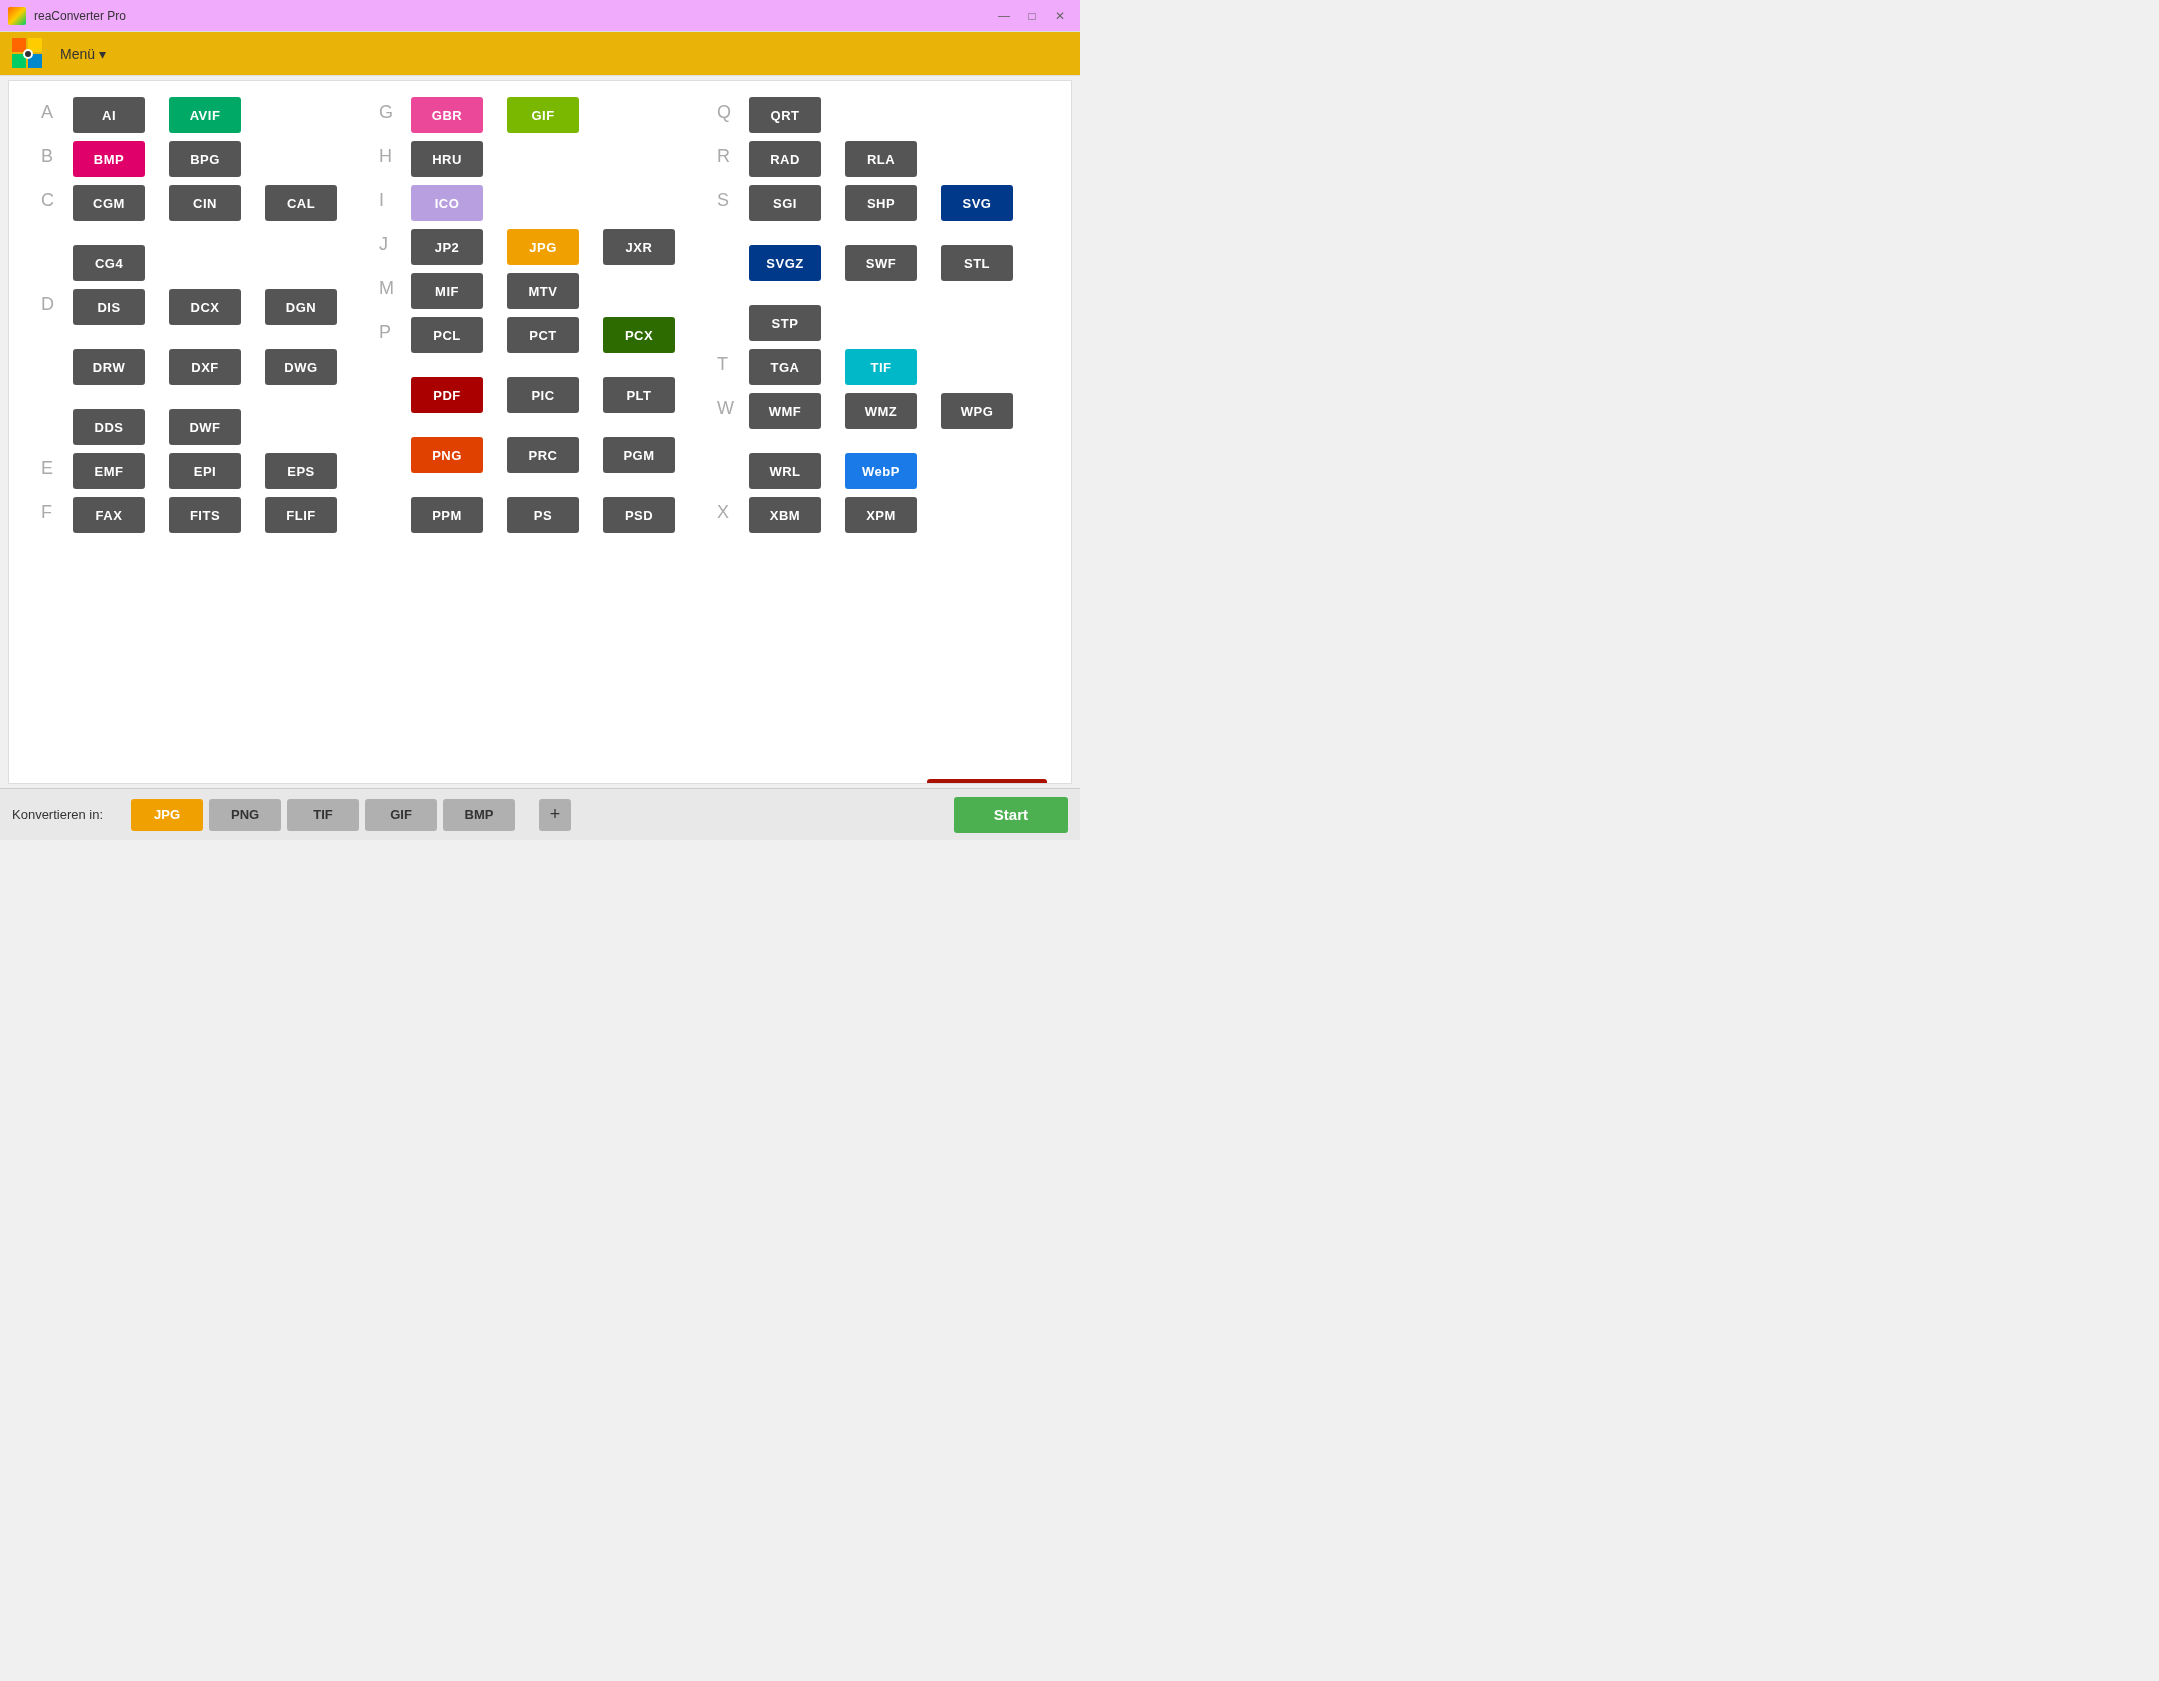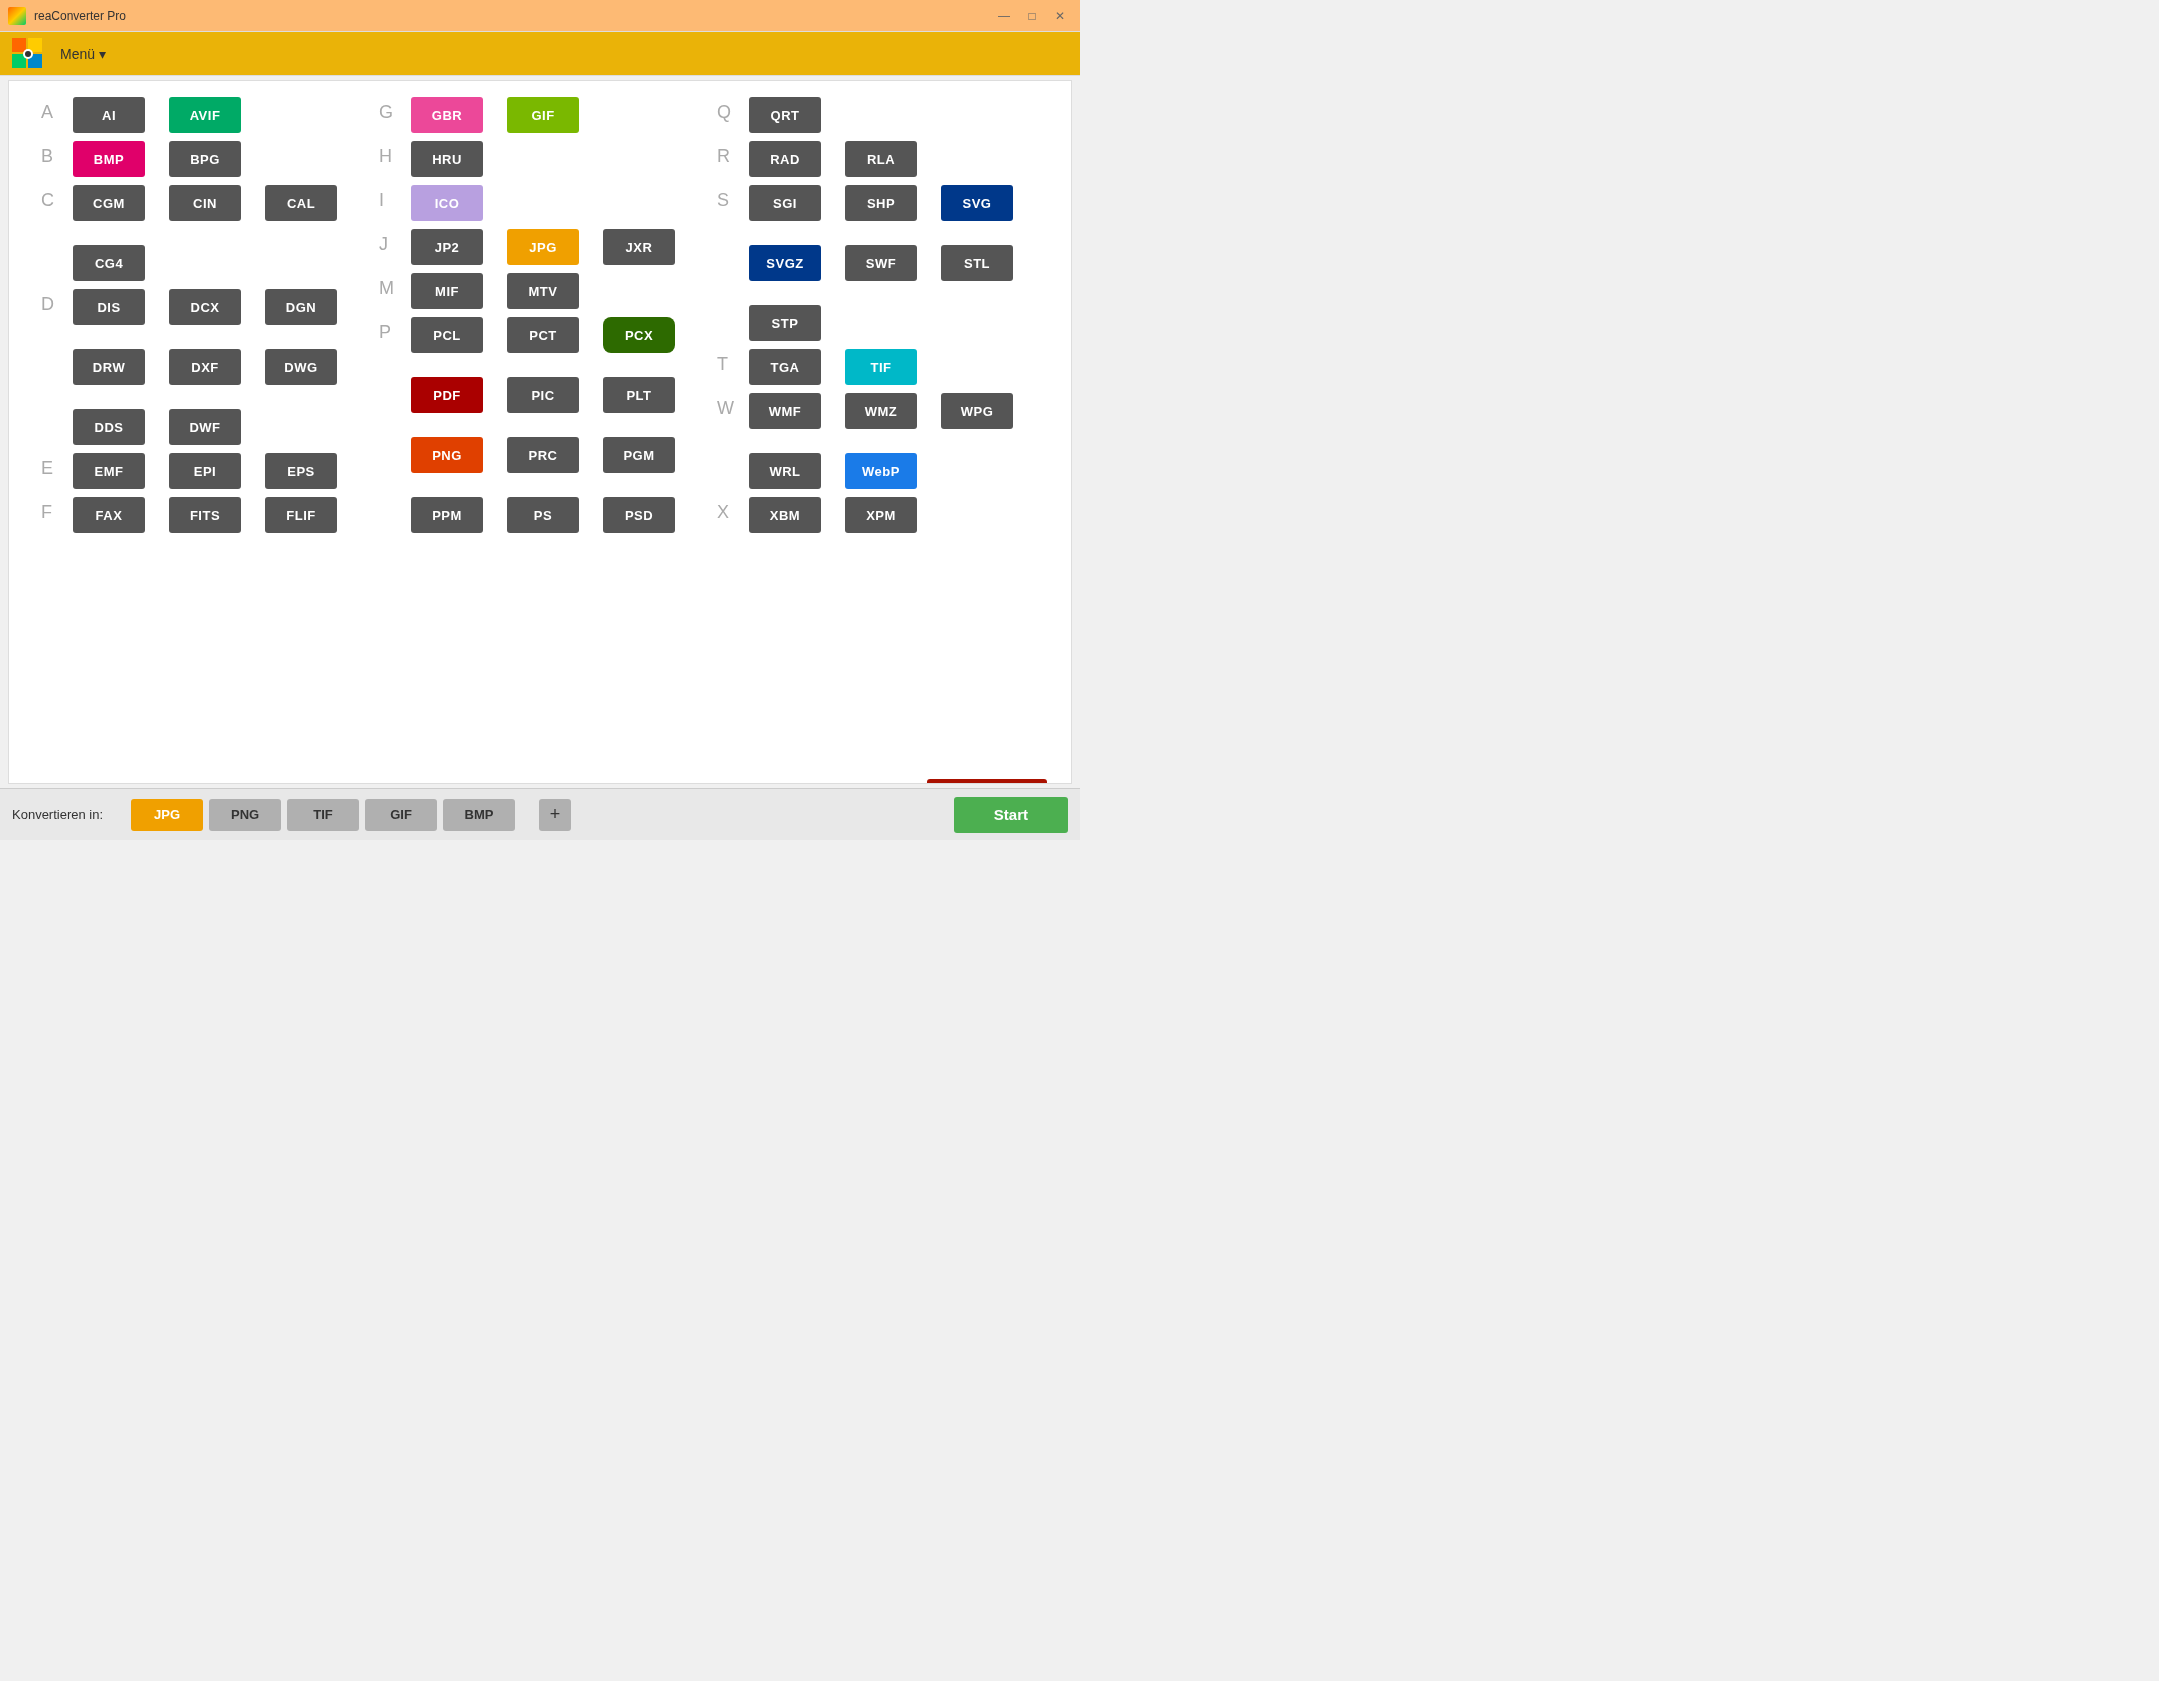--- a/index.html
+++ b/index.html
@@ -7,21 +7,21 @@
       font-family: 'Segoe UI', Arial, sans-serif;
       background: #f0f0f0;
       width: 1080px;
       height: 840px;
       overflow: hidden;
       user-select: none;
     }
 
     
     .title-bar {
-      background: #fdba74;
+      background: #f0abfc;
       height: 32px;
       display: flex;
       align-items: center;
       justify-content: space-between;
       padding: 0 8px;
       border-bottom: 1px solid #ddd;
     }
     .title-bar-left {
       display: flex;
       align-items: center;
@@ -147,21 +147,21 @@
       letter-spacing: 0.5px;
     }
 
     
     .btn-avif { background: #00aa66; }
     .btn-bmp  { background: #e0006a; }
     .btn-gif  { background: #7ab800; }
     .btn-gbr  { background: #ec4899; }
     .btn-ico  { background: #b8a0e0; }
     .btn-jpg  { background: #f0a000; }
-    .btn-pcx  { background: #2d6a00; border-radius: 8px; }
+    .btn-pcx  { background: #2d6a00; }
     .btn-pdf  { background: #aa0000; }
     .btn-png  { background: #e04000; }
     .btn-svg  { background: #00388a; }
     .btn-svgz { background: #00388a; }
     .btn-tif  { background: #00b8c8; }
     .btn-webp { background: #1a7be8; }
 
     
     .bottom-bar {
       background: #e8e8e8;

